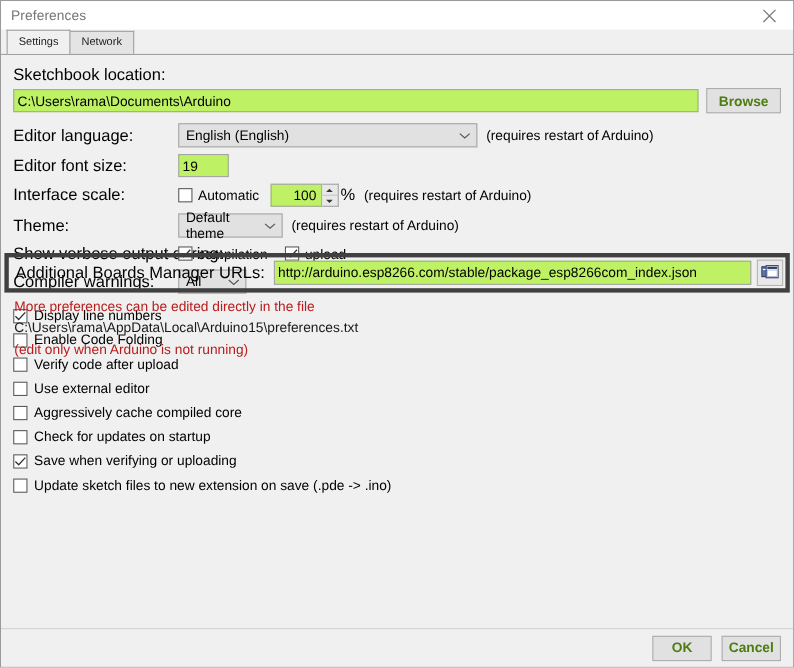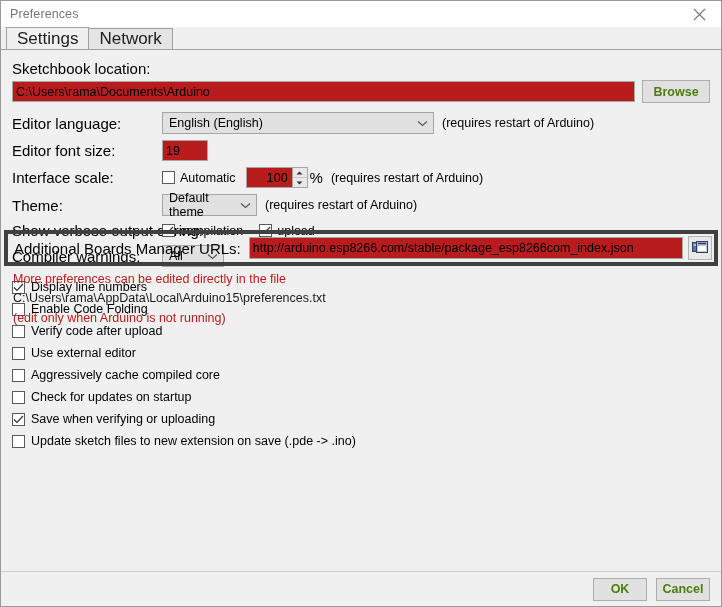--- a/index.html
+++ b/index.html
@@ -60,21 +60,21 @@
     align-items: flex-end;
     padding-left: 5px;
     box-sizing: border-box;
     position: relative;
   }
   .tab {
     height: 21px;
     line-height: 20px;
     padding: 0 10px;
     box-sizing: border-box;
-    font-size: 17px;
+    font-size: 10px;
     border: 1px solid #a0a0a0;
     border-bottom: none;
     background: #e4e4e4;
     color: #202020;
     margin-right: -1px;
     position: relative;
   }
   .tab.active {
     background: #f0f0f0;
     border-color: #a0a0a0;
@@ -106,21 +106,21 @@
     flex: none;
   }
   .note {
     font-size: 12.5px;
     color: #000;
     margin-left: 8px;
     white-space: nowrap;
   }
   
   .tfield {
-    background: #b91c1c;
+    background: #bef264;
     border: 1px solid #a5a5a5;
     height: 21px;
     line-height: 19px;
     box-sizing: border-box;
     font-family: "Liberation Sans", sans-serif;
     font-size: 12.5px;
     color: #000;
     padding: 0 3px;
     outline: none;
     border-radius: 0;

